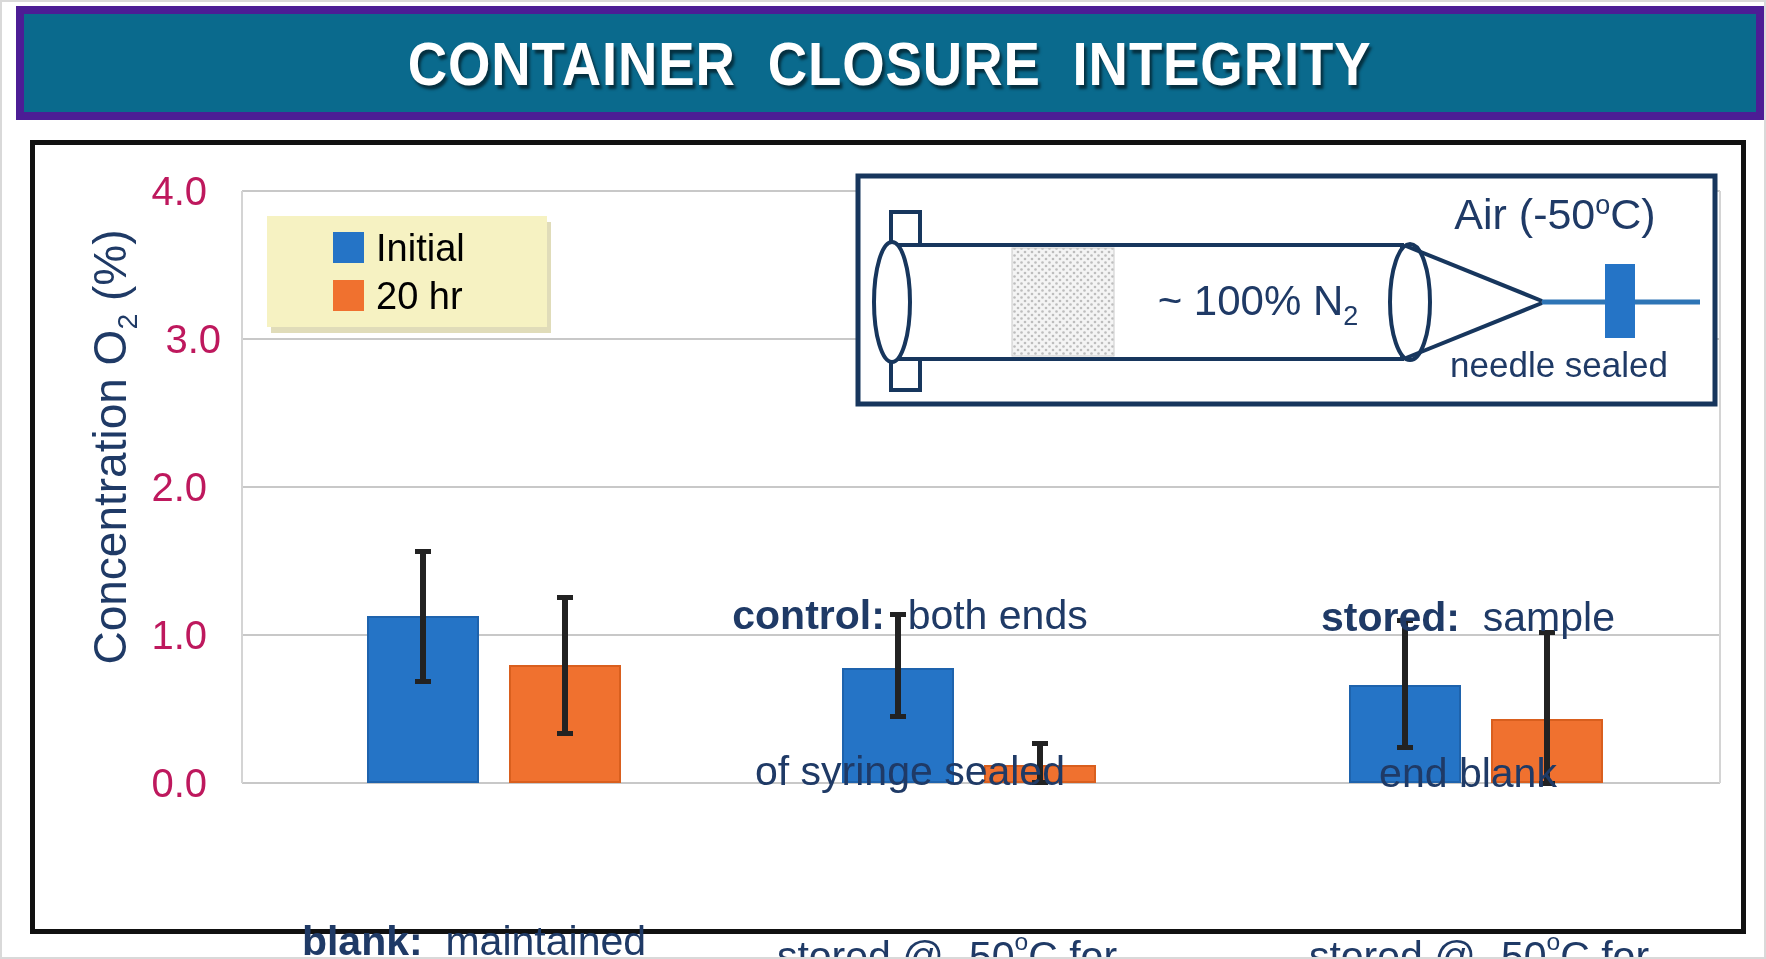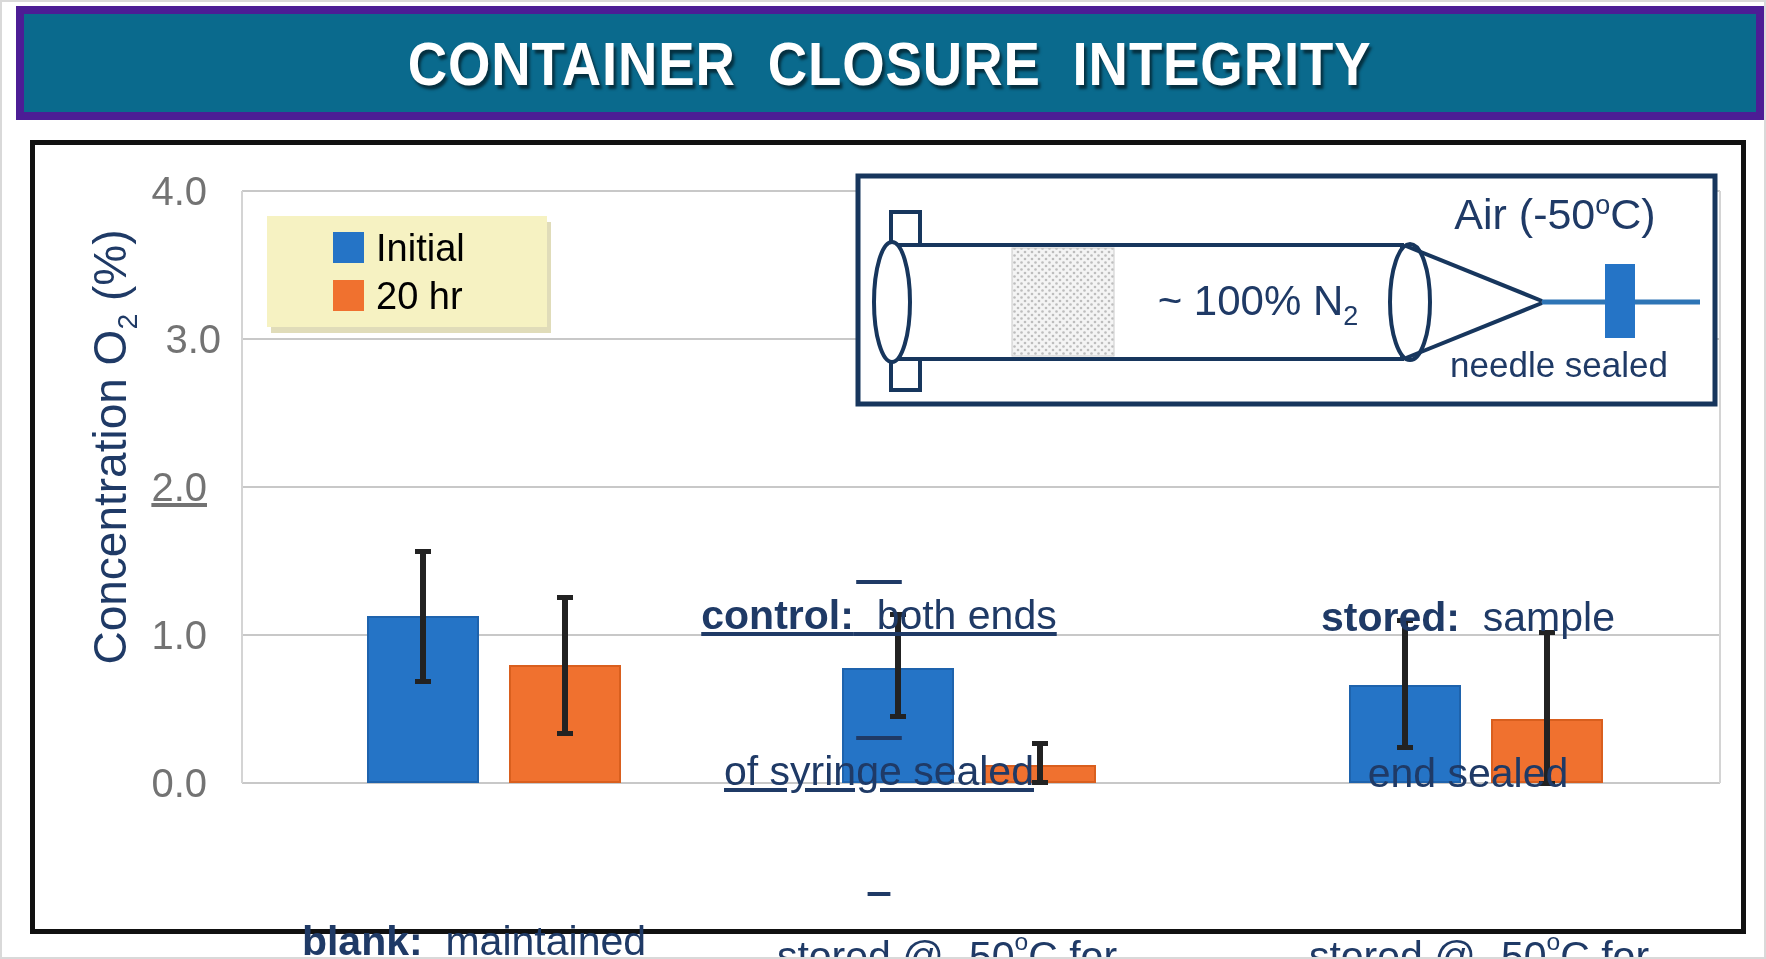--- a/index.html
+++ b/index.html
@@ -25,21 +25,21 @@
     border:5px solid #111111;box-sizing:border-box;background:#ffffff;
     pointer-events:none;
   }
   
   .gridline{height:2px;background:#c8c8c8;}
   .plot-edge{width:2px;background:#d4d4d4;}
   .bar{box-sizing:border-box;}
   .whisker{background:#222222;}
   .whisker-cap{background:#222222;height:5px;width:16px;}
   .tick-label{
-    width:110px;text-align:right;color:#737373;font-size:40px;line-height:48px;
+    width:110px;text-align:right;color:#be185d;font-size:40px;line-height:48px;
   }
   
   .y-axis-label{
     left:-242px;top:421px;width:700px;height:48px;line-height:48px;text-align:center;
     color:#1f3a66;font-size:46px;transform:rotate(-90deg);white-space:nowrap;
   }
   .sub{font-size:62%;vertical-align:-22%;}
   .sup{font-size:60%;vertical-align:38%;}
   
   .legend{
@@ -74,21 +74,21 @@
   </div>
 
   <div class="abs chart-frame"></div>
 
   <div id="plot-layer" class="abs" style="left:0;top:0;width:1766px;height:959px;">
       <div class="abs gridline" style="left: 240px; top: 188px; width: 1478px;"></div>
       <div class="abs tick-label" style="left: 95px; top: 165px;">4.0</div>
       <div class="abs gridline" style="left: 240px; top: 336px; width: 1478px;"></div>
       <div class="abs tick-label" style="left: 109px; top: 313px;">3.0</div>
       <div class="abs gridline" style="left: 240px; top: 484px; width: 1478px;"></div>
-      <div class="abs tick-label" style="left: 95px; top: 461px; text-decoration: underline;">2.0</div>
+      <div class="abs tick-label" style="left: 95px; top: 461px;">2.0</div>
       <div class="abs gridline" style="left: 240px; top: 632px; width: 1478px;"></div>
       <div class="abs tick-label" style="left: 95px; top: 609px;">1.0</div>
       <div class="abs gridline" style="left: 240px; top: 780px; width: 1478px;"></div>
       <div class="abs tick-label" style="left: 95px; top: 757px;">0.0</div>
       <div class="abs plot-edge" style="left: 239px; top: 189px; height: 592px;"></div>
       <div class="abs plot-edge" style="left: 1717px; top: 189px; height: 592px;"></div>
       <div class="abs bar" style="left: 365px; top: 613.76px; width: 112px; height: 167.24px; background: rgb(37, 116, 198); border: 2px solid rgb(30, 99, 173);"></div>
       <div class="abs whisker" style="left: 418px; top: 548.64px; width: 6px; height: 130.24px;"></div>
       <div class="abs whisker-cap" style="left: 413px; top: 546.64px;"></div>
       <div class="abs whisker-cap" style="left: 413px; top: 676.88px;"></div>
@@ -156,27 +156,27 @@
 
     <line x1="687" y1="129" x2="845" y2="129" stroke="#2e75b6" stroke-width="5"></line>
 
     <rect x="750" y="91" width="30" height="74" fill="#2574c6"></rect>
 
     <text x="700" y="56" text-anchor="middle" font-size="43" fill="#1f3a66"><tspan>Air (-50</tspan><tspan font-size="27" dy="-15">o</tspan><tspan font-size="43" dy="15">C)</tspan></text>
 
     <text x="704" y="204" text-anchor="middle" font-size="35" fill="#1f3a66">needle sealed</text>
   </svg>
 
-  <div class="abs note" style="left:617px;top:483px;text-decoration:underline;">
+  <div class="abs note" style="left:648px;top:483px;">
     <div><span class="bold">control:</span><span>  both ends</span></div>
     <div>of syringe sealed</div>
   </div>
   <div class="abs note" style="left:1206px;top:485px;">
     <div><span class="bold">stored:</span><span>  sample</span></div>
-    <div>end sealed</div>
+    <div>end blank</div>
   </div>
 
   <div class="abs caption" style="left:212px;top:807px;">
     <div><span class="bold">blank:</span><span>  maintained</span></div>
     
   </div>
   <div class="abs caption" style="left:685px;top:807px;">
     <div><span>stored @ -50</span><span class="sup">o</span><span>C for</span></div>
     
   </div>

